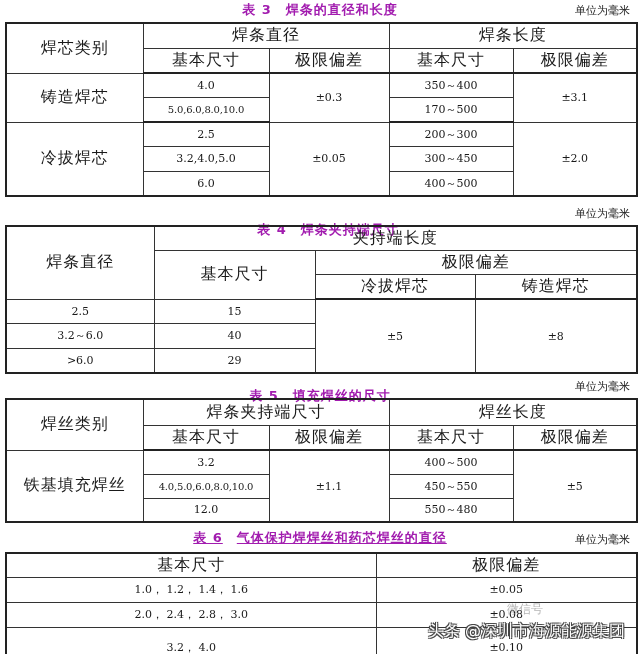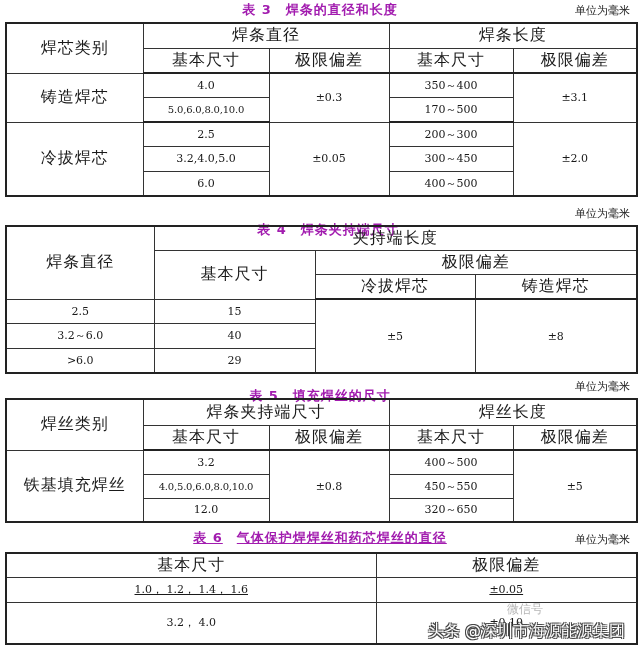--- a/index.html
+++ b/index.html
@@ -170,53 +170,57 @@
   </tr>
   <tr class="head-end" style="height:25px;">
     <td class="h">基本尺寸</td>
     <td class="h">极限偏差</td>
     <td class="h">基本尺寸</td>
     <td class="h">极限偏差</td>
   </tr>
   <tr style="height:24px;">
     <td class="h" rowspan="3">铁基填充焊丝</td>
     <td>3.2</td>
-    <td rowspan="3">±0.8</td>
+    <td rowspan="3">±1.1</td>
     <td>400～500</td>
     <td rowspan="3">±5</td>
   </tr>
   <tr style="height:24px;">
     <td class="small">4.0,5.0,6.0,8.0,10.0</td>
     <td>450～550</td>
   </tr>
   <tr style="height:24px;">
     <td>12.0</td>
-    <td>320～650</td>
+    <td>550～480</td>
   </tr>
 </tbody>
   </table>
 
 <div class="title" style="top:529px;text-decoration:underline;">
   <span class="num">表 6</span><span>气体保护焊焊丝和药芯焊丝的直径</span>
 </div>
 <div class="unit" style="top:532px;">单位为毫米</div>
 
 <table class="spec" style="top:552px;">
   <colgroup>
       <col style="width:370px">
       <col style="width:261px">
     </colgroup>
   <tbody>
       <tr style="height:24px;">
     <td class="h">基本尺寸</td>
     <td class="h">极限偏差</td>
   </tr>
-  <tr style="height:25px;text-decoration:underline;">
+  <tr style="height:25px;">
     <td>1.0， 1.2， 1.4， 1.6</td>
     <td>±0.05</td>
+  </tr>
+  <tr style="height:25px;">
+    <td>2.0， 2.4， 2.8， 3.0</td>
+    <td>±0.08</td>
   </tr>
   <tr style="height:42px;">
     <td>3.2， 4.0</td>
     <td>±0.10</td>
   </tr>
 </tbody>
   </table>
 
 <div class="watermark-sub">微信号</div>
 <div class="watermark">头条 @深圳市海源能源集团</div>

